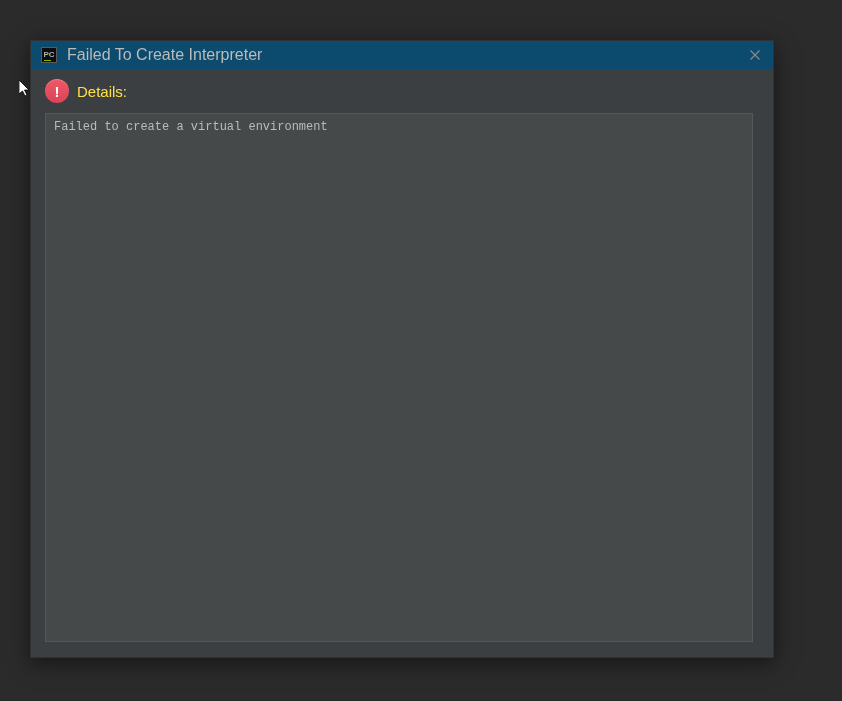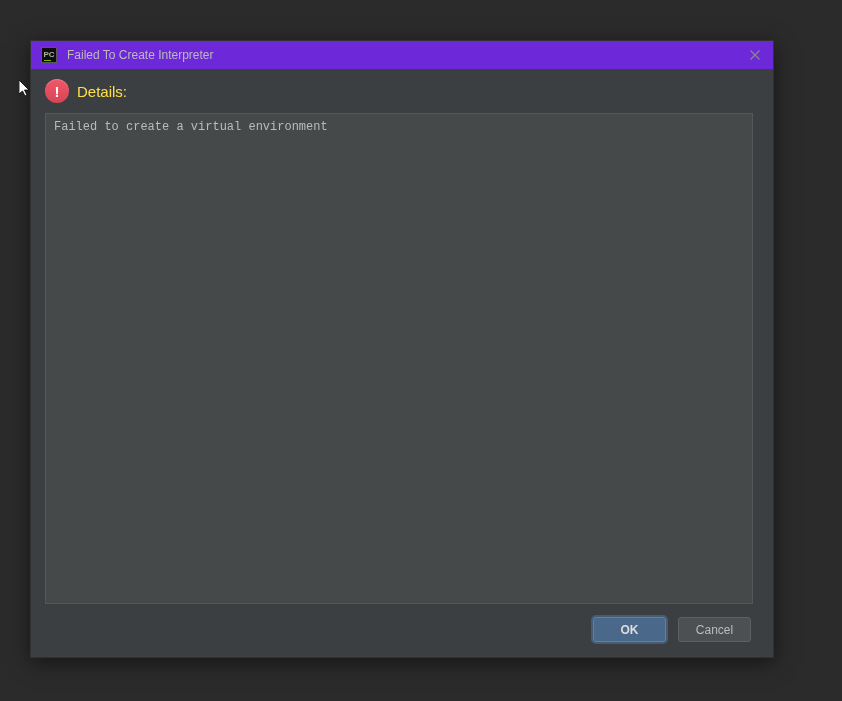--- a/index.html
+++ b/index.html
@@ -34,21 +34,21 @@
       background: #3c3f41;
       border: 1px solid #323232;
       box-shadow: 0 5px 20px rgba(0,0,0,0.5);
     }
     
     .titlebar {
       height: 28px;
       display: flex;
       align-items: center;
       padding: 0 8px 0 10px;
-      background: #6d28d9;
+      background: #0c4a6e;
       justify-content: center;
     }
     
     .app-icon {
       width: 16px;
       height: 16px;
       background: #0d0d0d;
       border: 1px solid #5a5a5a;
       display: flex;
       align-items: center;
@@ -70,21 +70,21 @@
       position: absolute;
       bottom: 1px;
       left: 2px;
       width: 7px;
       height: 1px;
       background: #7fba00;
     }
     
     .title-text {
       color: #bbbbbb;
-      font-size: 12px;
+      font-size: 16px;
       flex: 1;
     }
     
     .close-btn {
       width: 20px;
       height: 20px;
       display: flex;
       align-items: center;
       justify-content: center;
       cursor: pointer;
@@ -200,18 +200,14 @@
   <div class="dialog-body">
     <div class="details-row">
       <div class="error-icon">
         <span class="error-exclaim">!</span>
       </div>
       <div class="details-label">Details:</div>
     </div>
 
     <div class="message-area">Failed to create a virtual environment</div>
 
-    <div class="button-row">
-      <div class="btn btn-primary">OK</div>
-      <div class="btn btn-secondary">Cancel</div>
-    </div>
   </div>
 </div>
 
 </body></html>

